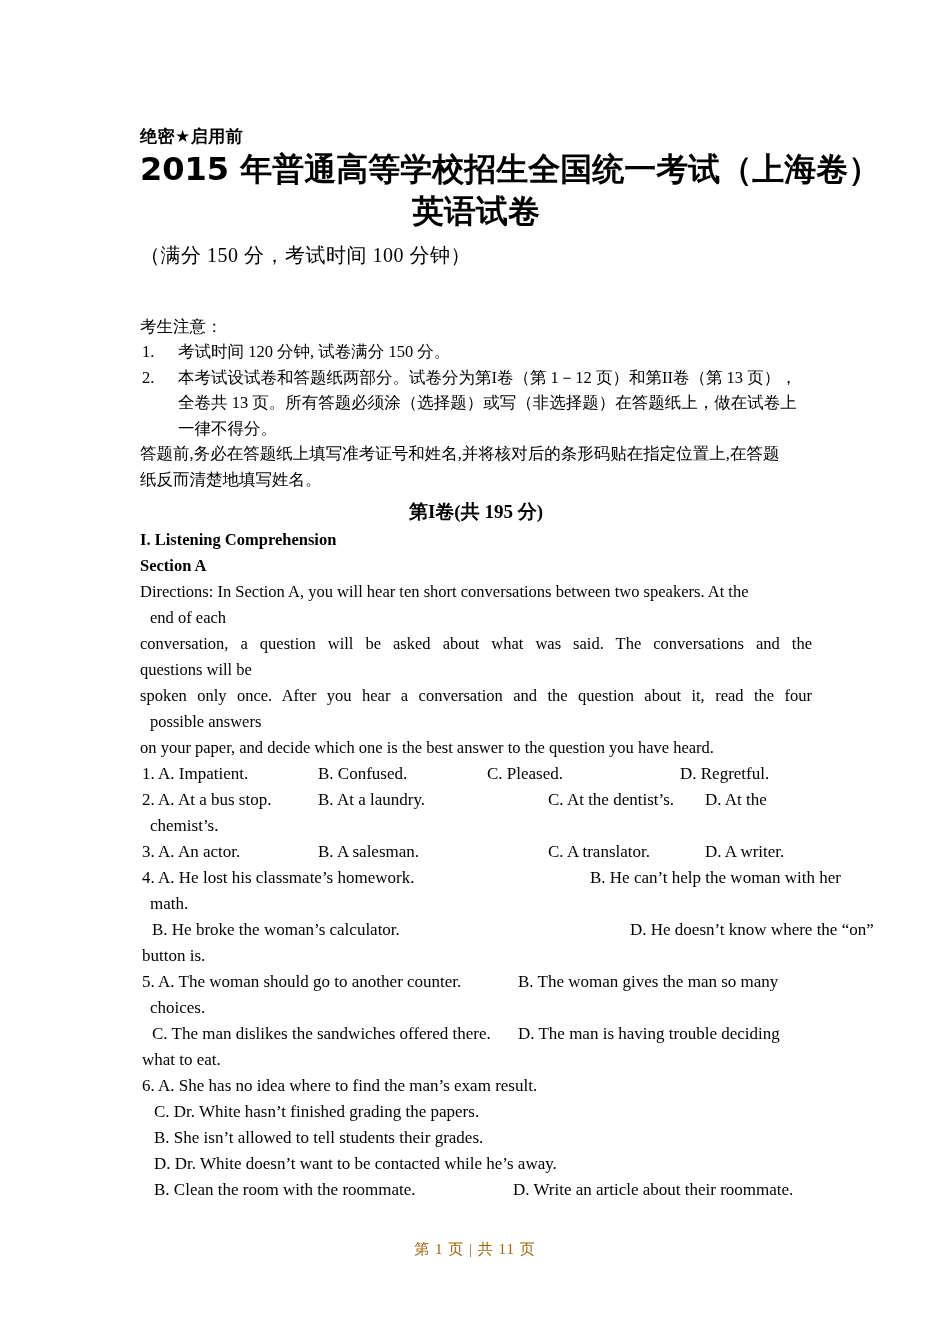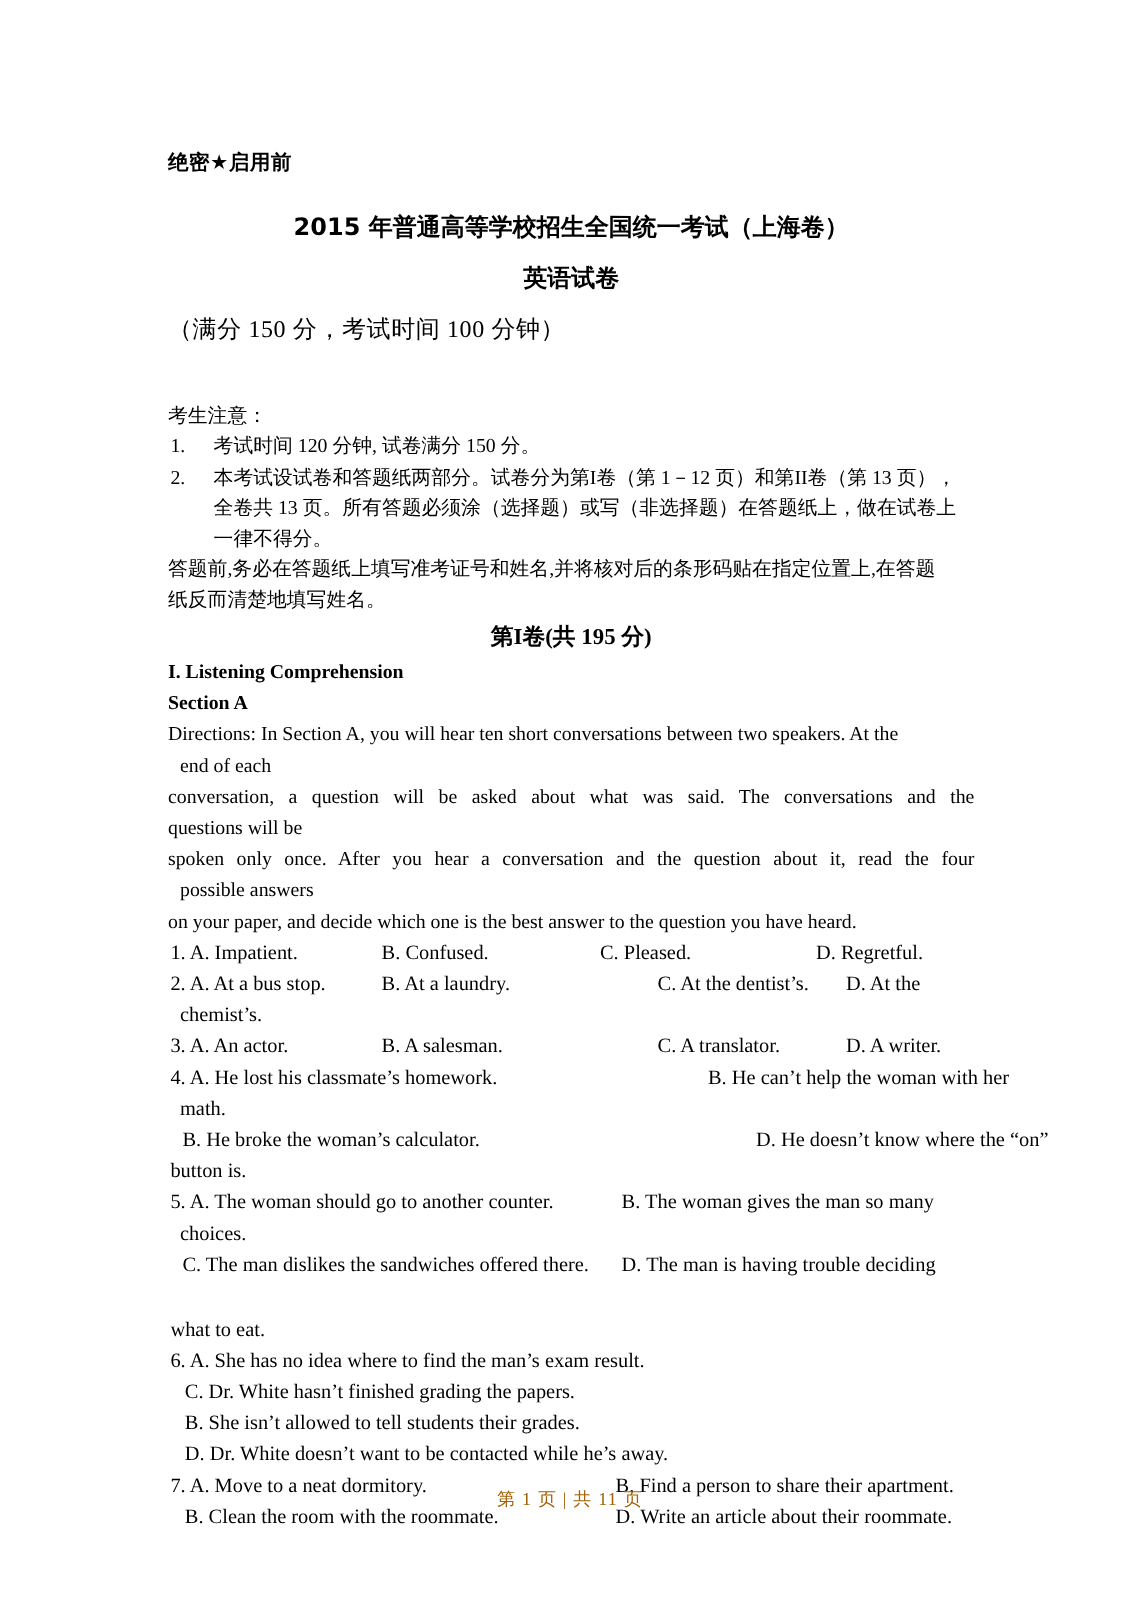--- a/index.html
+++ b/index.html
@@ -36,24 +36,23 @@
     font-size: 17px;
     line-height: 24px;
     letter-spacing: 0.5px;
     margin-top: 124px;
   }
 
   .main-title {
     text-align: center;
     font-family: "DejaVu Sans", sans-serif;
     font-weight: bold;
-    font-size: 20px;
+    font-size: 32px;
     line-height: 42px;
     letter-spacing: 0px;
-    margin-top: 20px;
     white-space: nowrap;
   }
   .main-title .sub {
     display: block;
   }
 
   .score-line {
     text-align: left;
     font-family: "Liberation Serif", "DejaVu Serif", serif;
     font-size: 20px;
@@ -192,21 +191,21 @@
       <div class="dline">questions will be</div>
       <div class="dline just">spoken only once. After you hear a conversation and the question about it, read the four</div>
       <div class="dline indent">possible answers</div>
       <div class="dline">on your paper, and decide which one is the best answer to the question you have heard.</div>
     </div>
 
     <div class="q">
       <div class="qrow">
         <span class="opt" style="left:2px;"><span>1.</span> <span>A. Impatient.</span></span>
         <span class="opt" style="left:178px;">B. Confused.</span>
-        <span class="opt" style="left:360px;">C. Pleased.</span>
+        <span class="opt" style="left:347px;">C. Pleased.</span>
         <span class="opt" style="left:540px;">D. Regretful.</span>
       </div>
     </div>
 
     <div class="q">
       <div class="qrow">
         <span class="opt" style="left:2px;"><span>2.</span> <span>A. At a bus stop.</span></span>
         <span class="opt" style="left:178px;">B. At a laundry.</span>
         <span class="opt" style="left:408px;">C. At the dentist’s.</span>
         <span class="opt" style="left:565px;">D.   At   the</span>
@@ -239,43 +238,39 @@
     <div class="q">
       <div class="qrow">
         <span class="opt" style="left:2px;"><span>5.</span> <span>A. The woman should go to another counter.</span></span>
         <span class="opt" style="left:378px;">B.  The  woman  gives  the  man  so  many</span>
       </div>
       <div class="cont">choices.</div>
       <div class="qrow">
         <span class="opt" style="left:12px;">C. The man dislikes the sandwiches offered there.</span>
         <span class="opt" style="left:378px;">D.  The  man  is  having  trouble  deciding</span>
       </div>
-      <div class="cont" style="padding-left:2px;margin-top:28px;">what to eat.</div>
+      <div class="cont" style="padding-left:2px;">what to eat.</div>
     </div>
 
     <div class="q">
       <div class="qrow">
         <span class="opt" style="left:2px;"><span>6.</span> <span>A. She has no idea where to find the man’s exam result.</span></span>
       </div>
       <div class="qrow">
         <span class="opt" style="left:14px;">C. Dr. White hasn’t finished grading the papers.</span>
       </div>
       <div class="qrow">
         <span class="opt" style="left:14px;">B. She isn’t allowed to tell students their grades.</span>
       </div>
       <div class="qrow">
         <span class="opt" style="left:14px;">D. Dr. White doesn’t want to be contacted while he’s away.</span>
       </div>
     </div>
 
     <div class="q">
-      <div class="qrow">
-        <span class="opt" style="left:2px;"><span>7.</span> <span>A. Move to a neat dormitory.</span></span>
-        <span class="opt" style="left:373px;">B. Find a person to share their apartment.</span>
-      </div>
       <div class="qrow">
         <span class="opt" style="left:14px;">B. Clean the room with the roommate.</span>
         <span class="opt" style="left:373px;">D. Write an article about their roommate.</span>
       </div>
     </div>
 
   </div>
 
   <div class="footer">第 1 页 | 共 11 页</div>
 </div>

